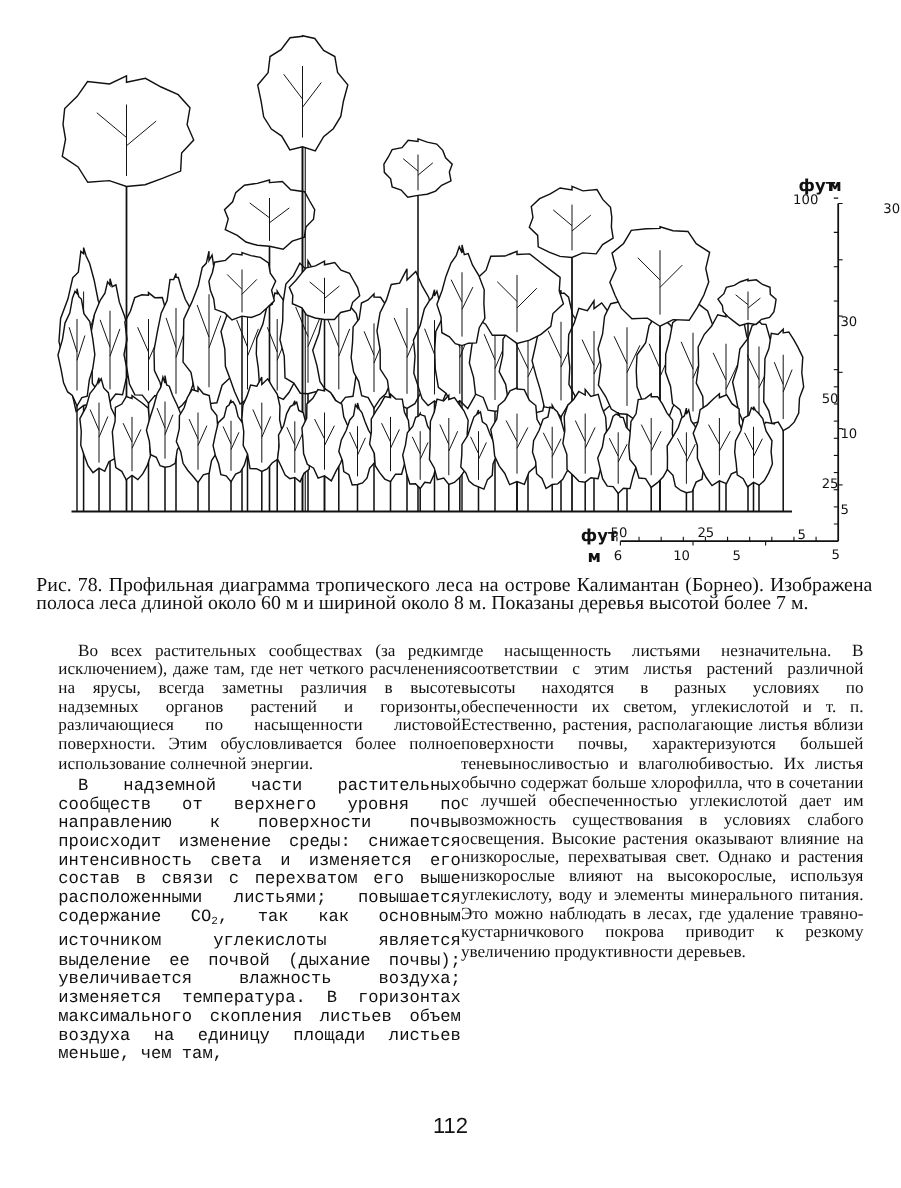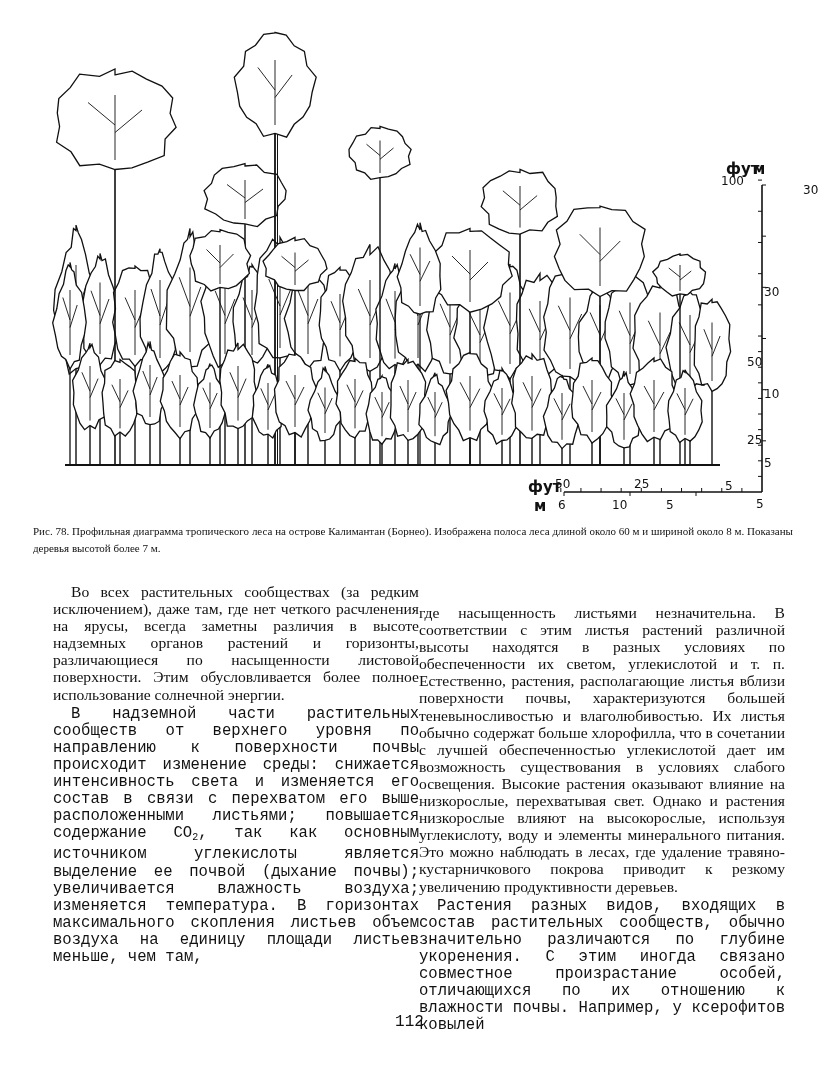--- a/index.html
+++ b/index.html
@@ -12,35 +12,35 @@
   }
   #figure svg { position: absolute; left: 0; top: 0; }
   .sc-label {
     position: absolute; font-family: "DejaVu Sans", "Liberation Sans", sans-serif;
     font-size: 12px; color: #111; line-height: 1; white-space: nowrap;
   }
   .sc-unit { font-size: 15px; font-weight: bold; }
   #caption {
     position: absolute; left: 33px; top: 523px; width: 760px;
     font-family: "Liberation Serif", "DejaVu Serif", serif;
-    font-size: 11px; line-height: 17px; text-align: justify; color: #111;
+    font-size: 18px; line-height: 17px; text-align: justify; color: #111;
   }
   .col {
     position: absolute; top: 583px; width: 366px;
     font-family: "Liberation Serif", "DejaVu Serif", serif;
     font-size: 15.6px; line-height: 17.1px; text-align: justify; color: #111;
   }
   #col-left { left: 53px; }
-  #col-right { left: 419px; width: 366px; margin-top: 21px; }
+  #col-right { left: 419px; width: 366px; }
   .col p { margin: 0; text-indent: 18px; hyphens: none; }
   .col p.cont { text-indent: 0; }
   .col p + p { margin-top: 3px; font-family: Liberation Mono, monospace; }
   #page-number {
     position: absolute; left: 0; width: 819px; top: 1013px; text-align: center;
-    font-family: Liberation Mono, monospace; font-size: 16px; color: #111;
+    font-family: Liberation Sans, sans-serif; font-size: 20px; color: #111;
   }
   sub { font-size: 10px; vertical-align: -3px; }
 </style>
 </head>
 <body>
 
 <div id="figure">
   <svg id="forest-svg" width="760" height="490" viewBox="0 0 760 490">
       <line x1="36" y1="310" x2="36" y2="440" stroke="#111" stroke-width="1.4"></line>
       <path d="M36.0 200.1 L38.3 207.7 L41.5 214.5 L45.5 229.3 L49.3 248.4 L57.0 264.4 L57.0 284.6 L57.8 306.7 L51.8 318.4 L47.6 332.2 L42.2 342.2 L36.0 343.6 L29.2 349.0 L24.9 329.9 L18.9 322.0 L17.4 302.0 L13.6 285.3 L15.1 264.5 L21.8 246.7 L26.1 227.6 L31.2 222.4 L33.5 203.6 L36.0 205.6 Z" fill="#fff" stroke="#111" stroke-width="1.3"></path>
@@ -273,16 +273,15 @@
 
 <div id="caption">Рис. 78. Профильная диаграмма тропического леса на острове Калимантан (Борнео). Изображена полоса леса длиной около 60 м и шириной около 8 м. Показаны деревья высотой более 7 м.</div>
 
 <div id="col-left" class="col">
   <p>Во всех растительных сообществах (за редким исключением), даже там, где нет четкого расчленения на ярусы, всегда заметны различия в высоте надземных органов растений и горизонты, различающиеся по насыщенности листовой поверхности. Этим обусловливается более полное использование солнечной энергии.</p>
   <p><span>В надземной части растительных сообществ от верхнего уровня по направлению к поверхности почвы происходит изменение среды: снижается интенсивность света и изменяется его состав в связи с перехватом его выше расположенными листьями; повышается содержание </span><span><span>CO</span><sub>2</sub></span><span>, так как основным источником углекислоты является выделение ее почвой (дыхание почвы); увеличивается влажность воздуха; изменяется температура. В горизонтах максимального скопления листьев объем воздуха на единицу площади листьев меньше, чем там,</span></p>
 </div>
 
 <div id="col-right" class="col">
   <p class="cont">где насыщенность листьями незначительна. В соответствии с этим листья растений различной высоты находятся в разных условиях по обеспеченности их светом, углекислотой и т. п. Естественно, растения, располагающие листья вблизи поверхности почвы, характеризуются большей теневыносливостью и влаголюбивостью. Их листья обычно содержат больше хлорофилла, что в сочетании с лучшей обеспеченностью углекислотой дает им возможность существования в условиях слабого освещения. Высокие растения оказывают влияние на низкорослые, перехватывая свет. Однако и растения низкорослые влияют на высокорослые, используя углекислоту, воду и элементы минерального питания. Это можно наблюдать в лесах, где удаление травяно-кустарничкового покрова приводит к резкому увеличению продуктивности деревьев.</p>
-  <p>Растения разных видов, входящих в состав растительных сообществ, обычно значительно различаются по глубине укоренения. С этим иногда связано совместное произрастание особей, отличающихся по их отношению к влажности почвы. Например, у ксерофитов ковылей</p>
 </div>
 
 <div id="page-number">112</div>
 
 </body></html>

